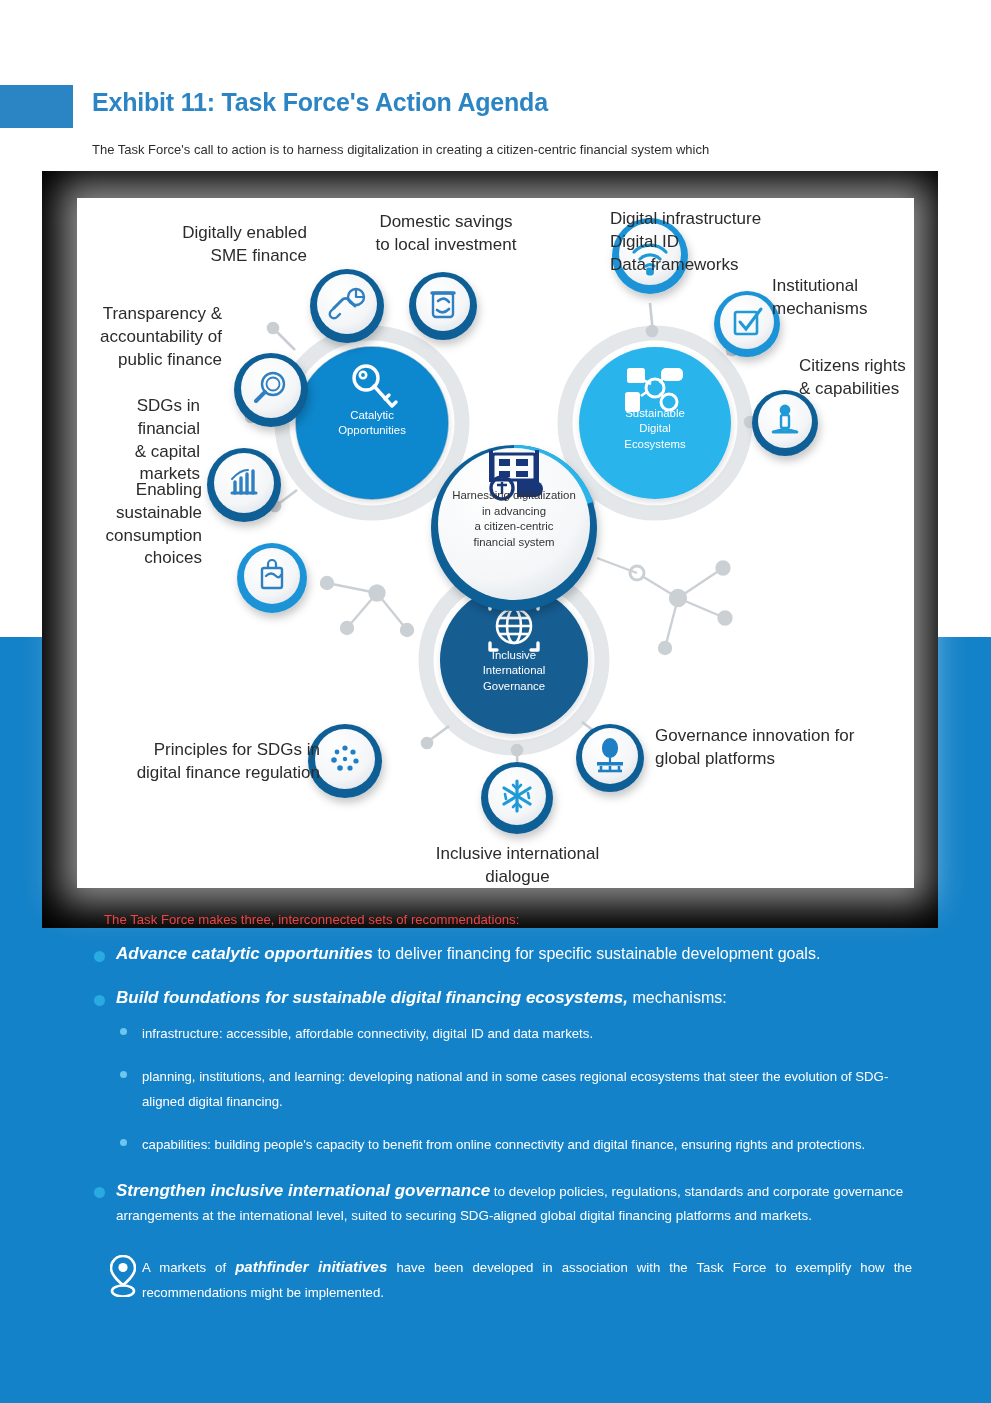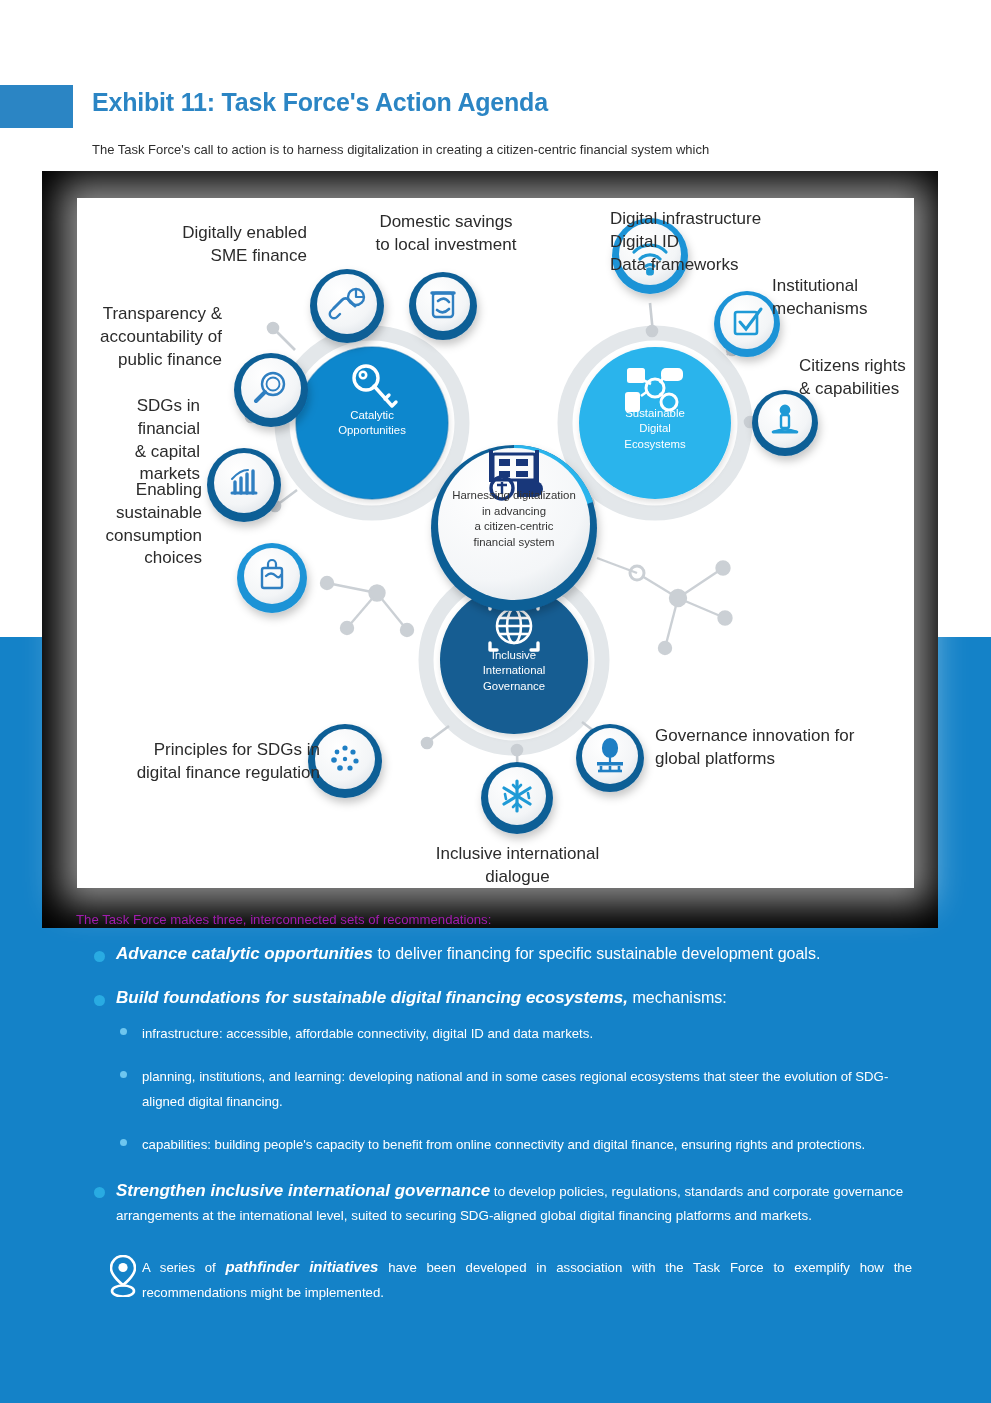--- a/index.html
+++ b/index.html
@@ -66,22 +66,22 @@
     position: absolute; text-align: center; color: #ffffff;
     font-size: 11.4px; line-height: 1.35; white-space: pre-line;
   }
   .centertext {
     position: absolute; text-align: center; color: #333333;
     font-size: 11.4px; line-height: 1.38; white-space: pre-line;
   }
 
   
   .lead-line {
-    position: absolute; left: 76px; top: 912px; width: 820px;
-    font-size: 13.2px; color: #a21caf; z-index: 5;
+    position: absolute; left: 104px; top: 912px; width: 820px;
+    font-size: 13.2px; color: #ef4444; z-index: 5;
   }
   .bullets { position: absolute; left: 92px; top: 944px; width: 820px; z-index: 5; }
 
   .b1 { position: relative; padding-left: 24px; margin-bottom: 24px; color:#ffffff; }
   .b1 .dot {
     position: absolute; left: 2px; top: 7px; width: 11px; height: 11px;
     border-radius: 50%; background: #29abe2;
   }
   .b1 .strong {
     font-size: 17px; font-weight: bold; font-style: italic; color: #ffffff;
@@ -451,17 +451,17 @@
     </div>
 
     <div class="pathfinder">
       <span class="pin-icon">
         <svg viewBox="0 0 26 42" xmlns="http://www.w3.org/2000/svg">
           <path d="M13 1 C6 1 1 6.5 1 13 C1 21 13 30 13 30 C13 30 25 21 25 13 C25 6.5 20 1 13 1 Z" fill="none" stroke="#ffffff" stroke-width="2.6"></path>
           <circle cx="13" cy="12.5" r="4.6" fill="#ffffff"></circle>
           <ellipse cx="13" cy="36" rx="11" ry="5.5" fill="none" stroke="#ffffff" stroke-width="2.6"></ellipse>
         </svg>
       </span>
-      <div class="txt"><span>A series of </span><span class="em">pathfinder initiatives</span><span> have been developed in association with the Task Force to exemplify how the recommendations might be implemented.</span></div>
+      <div class="txt"><span>A markets of </span><span class="em">pathfinder initiatives</span><span> have been developed in association with the Task Force to exemplify how the recommendations might be implemented.</span></div>
     </div>
 
   </div>
 </div>
 
 </body></html>

